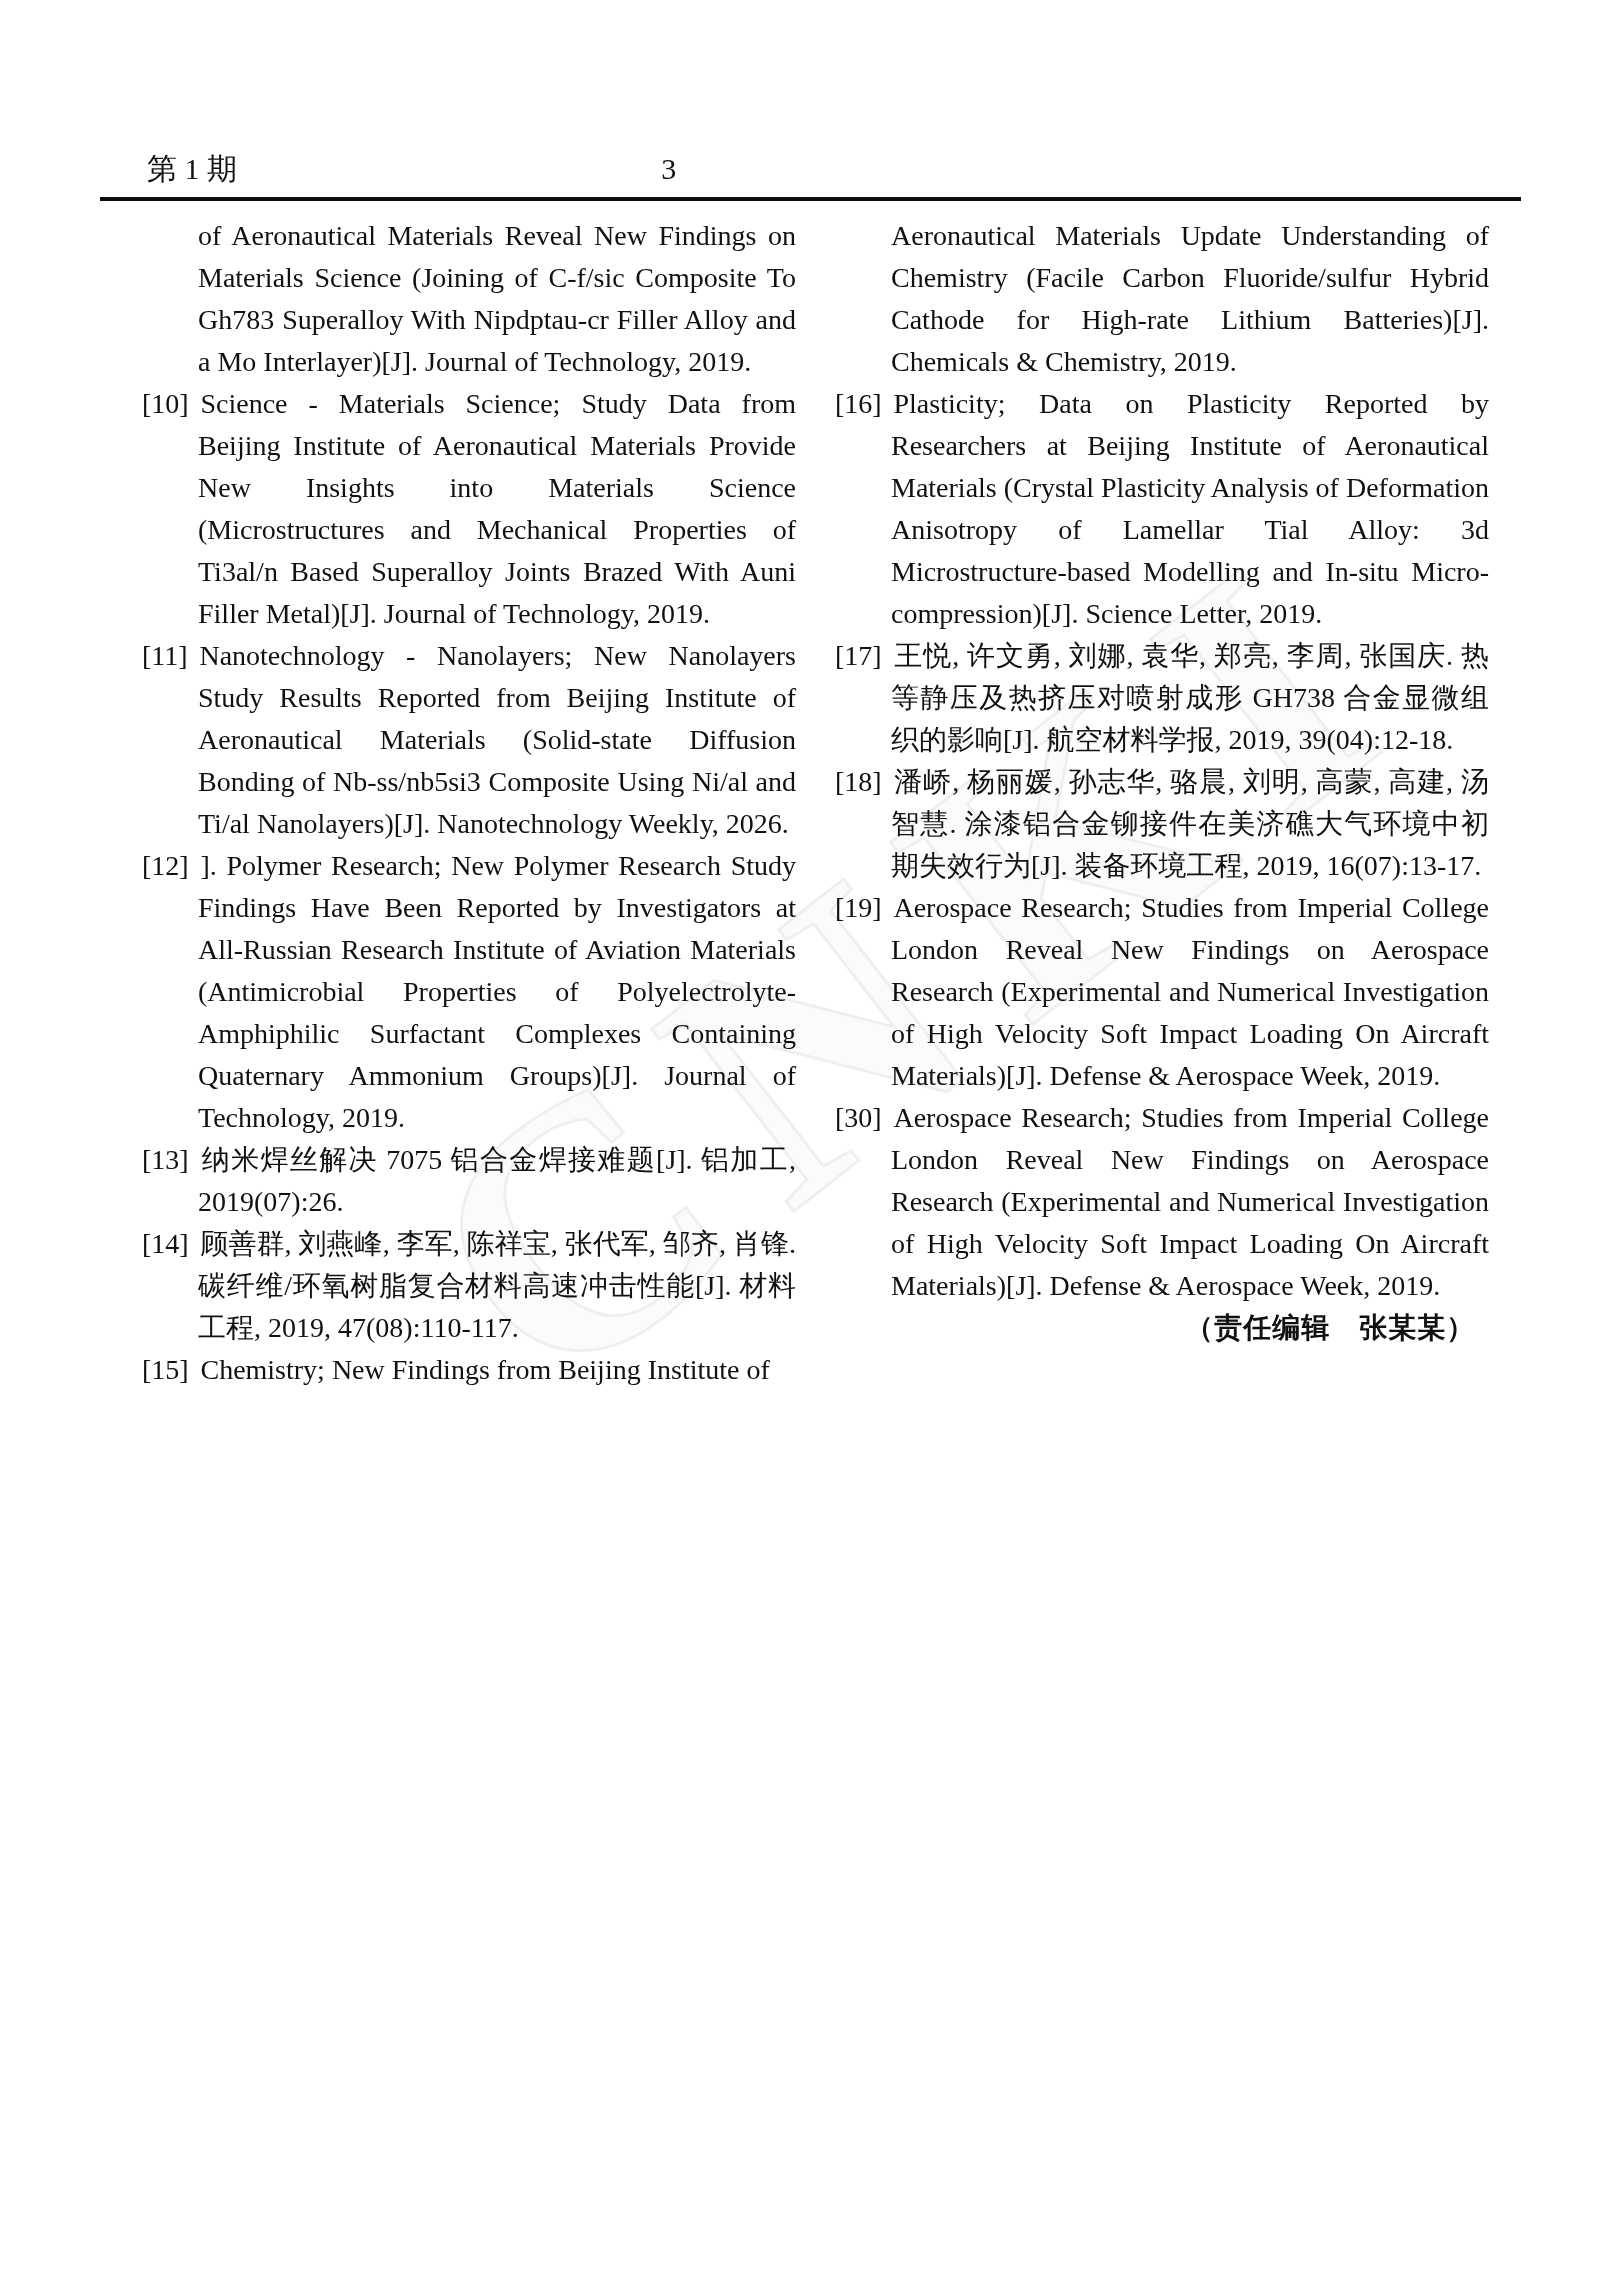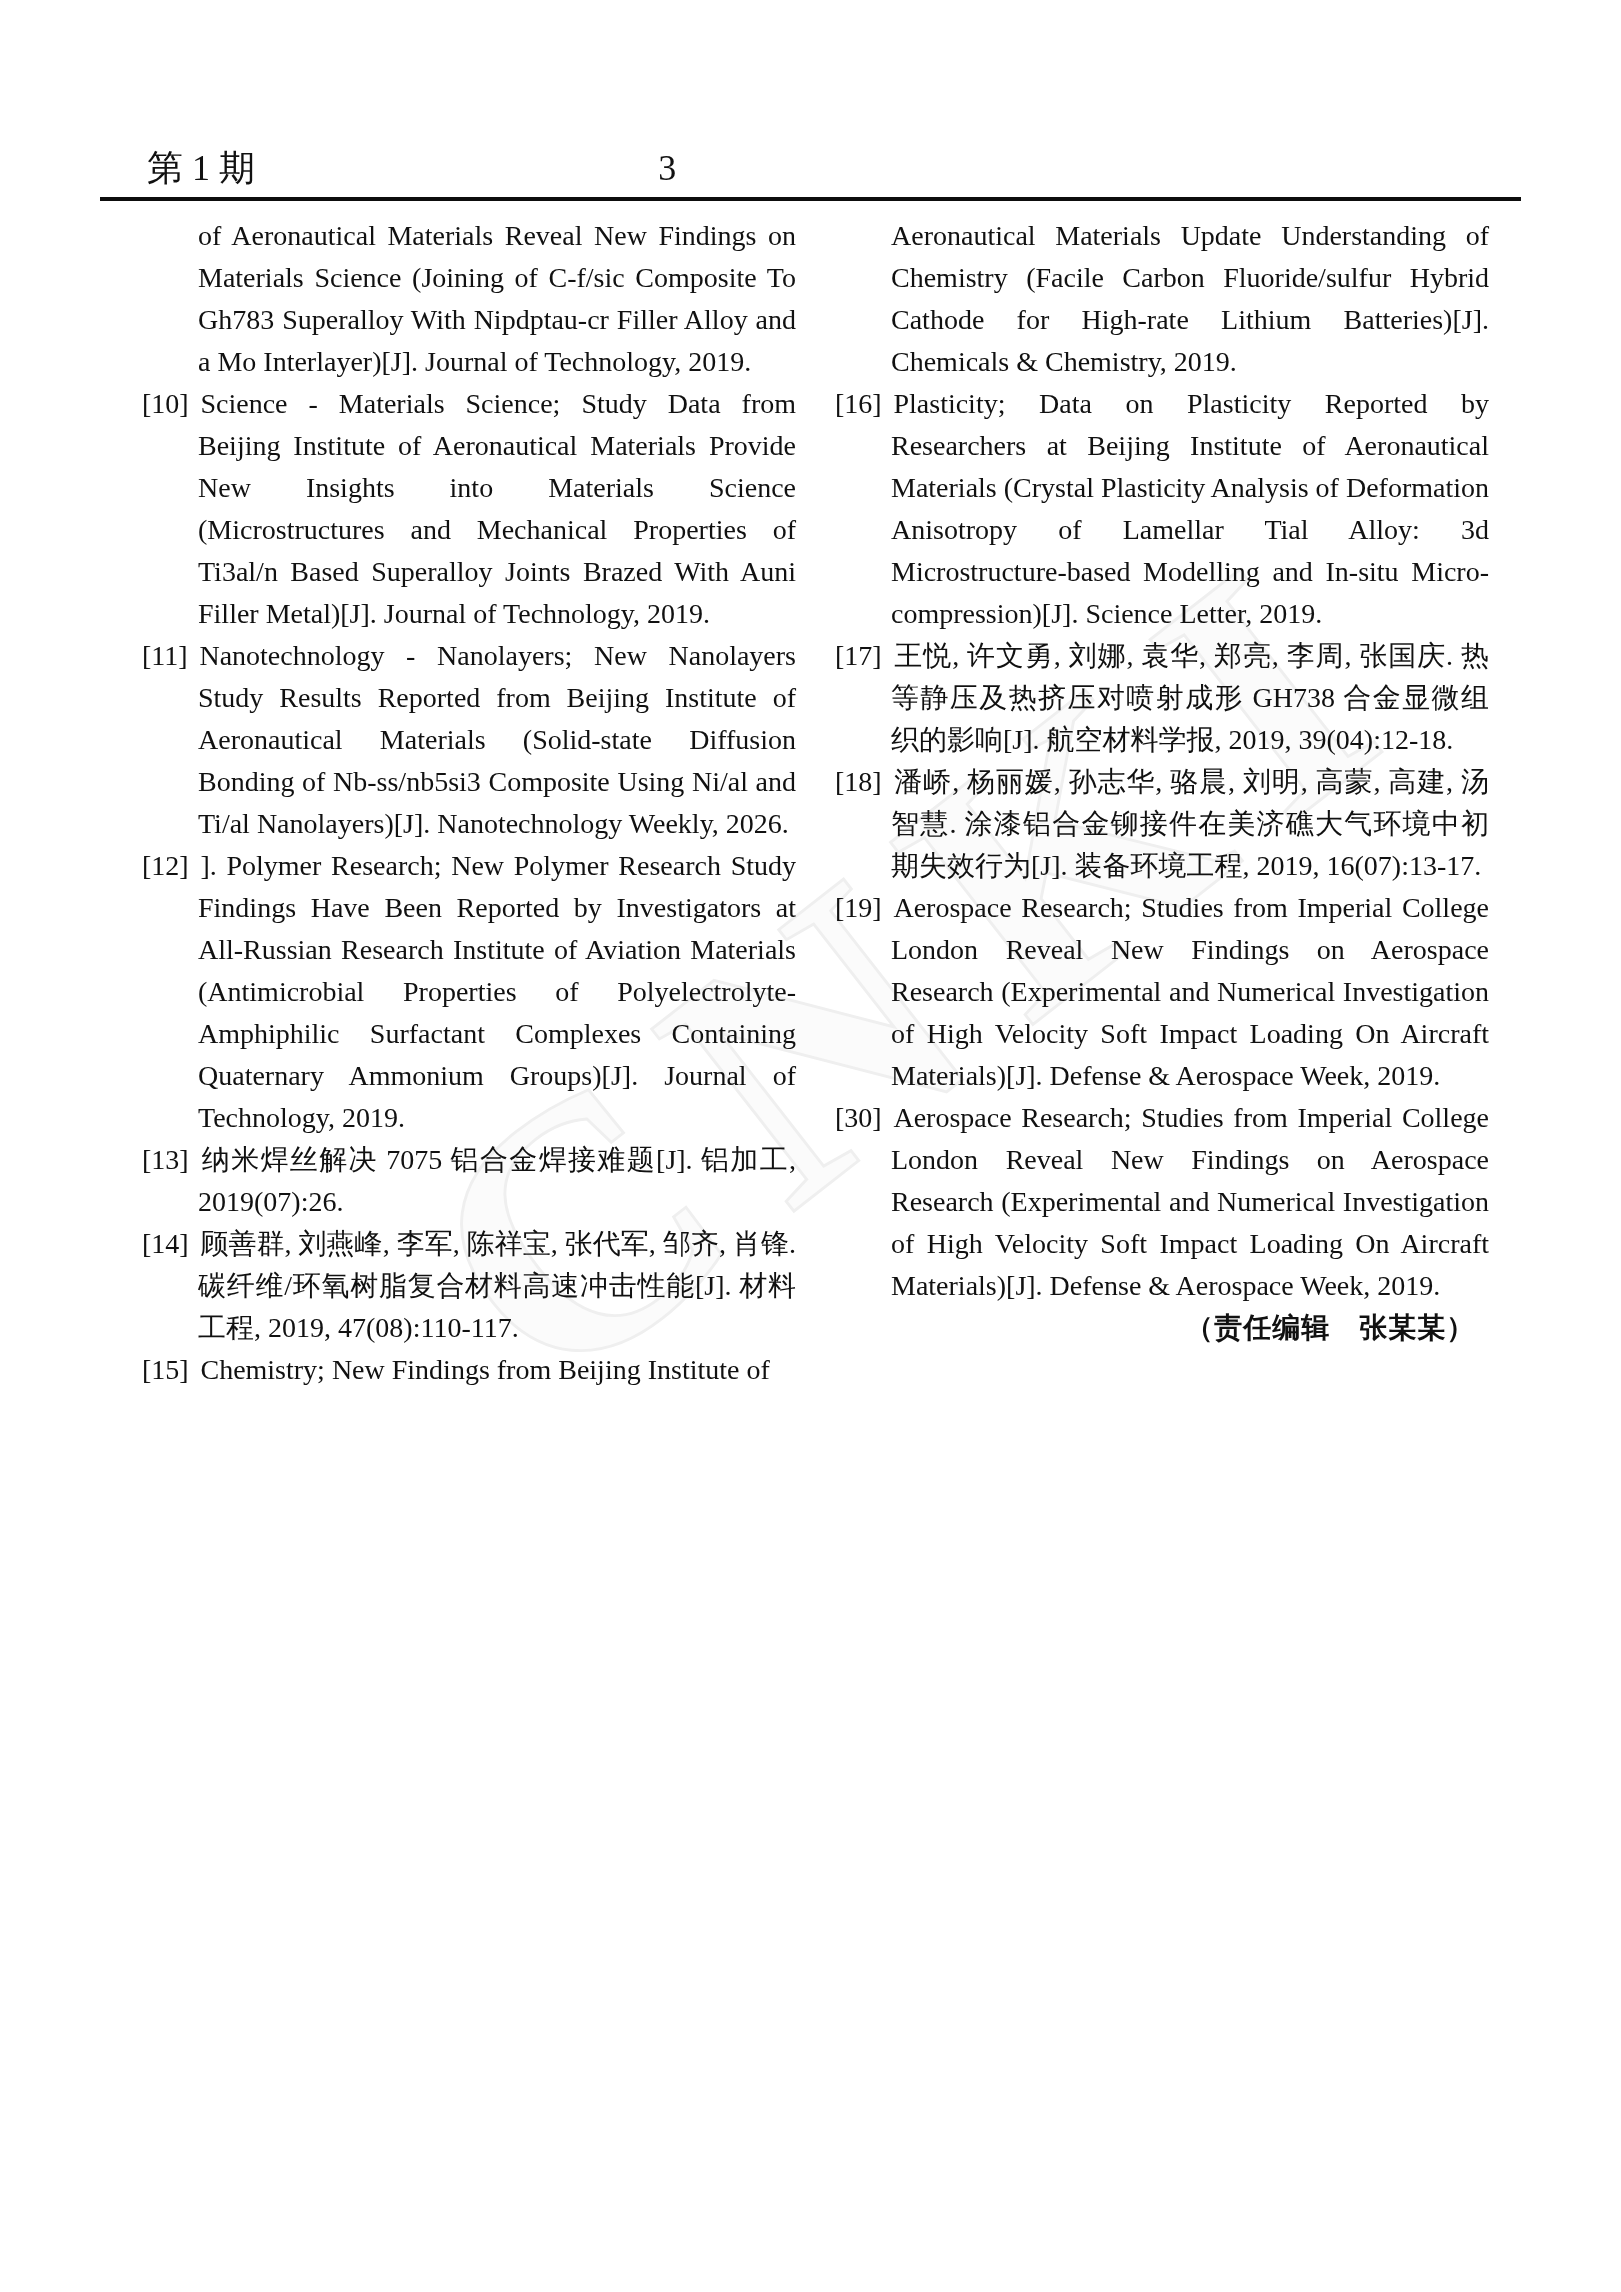--- a/index.html
+++ b/index.html
@@ -30,21 +30,21 @@
     user-select: none;
     pointer-events: none;
   }
   .running-header {
     position: absolute;
     left: 100px;
     right: 100px;
     top: 153px;
     display: flex;
     align-items: center;
-    font-size: 36px;
+    font-size: 30px;
     line-height: 31px;
     padding-bottom: 12.7px;
     border-bottom: 4.9px solid #0d0d0d;
   }
   .running-header .issue { width: 294px; text-align: left; padding-left: 47px; }
   .running-header .paper-title { flex: 1; text-align: center; letter-spacing: 1px; }
   .running-header .pageno { width: 294px; text-align: right; padding-right: 11.8px; }
   .col {
     position: absolute;
     top: 215px;

